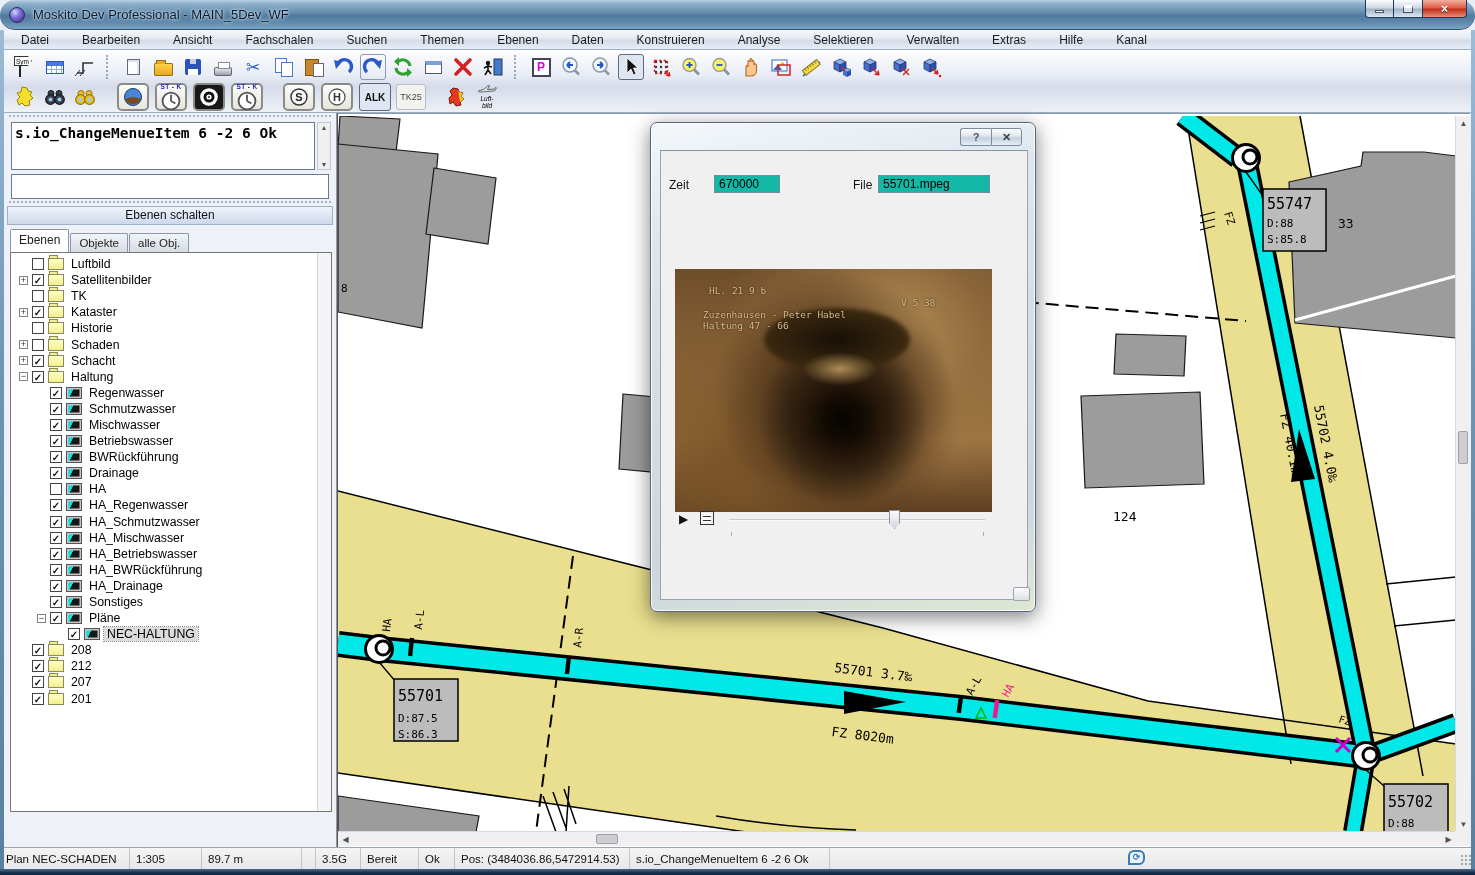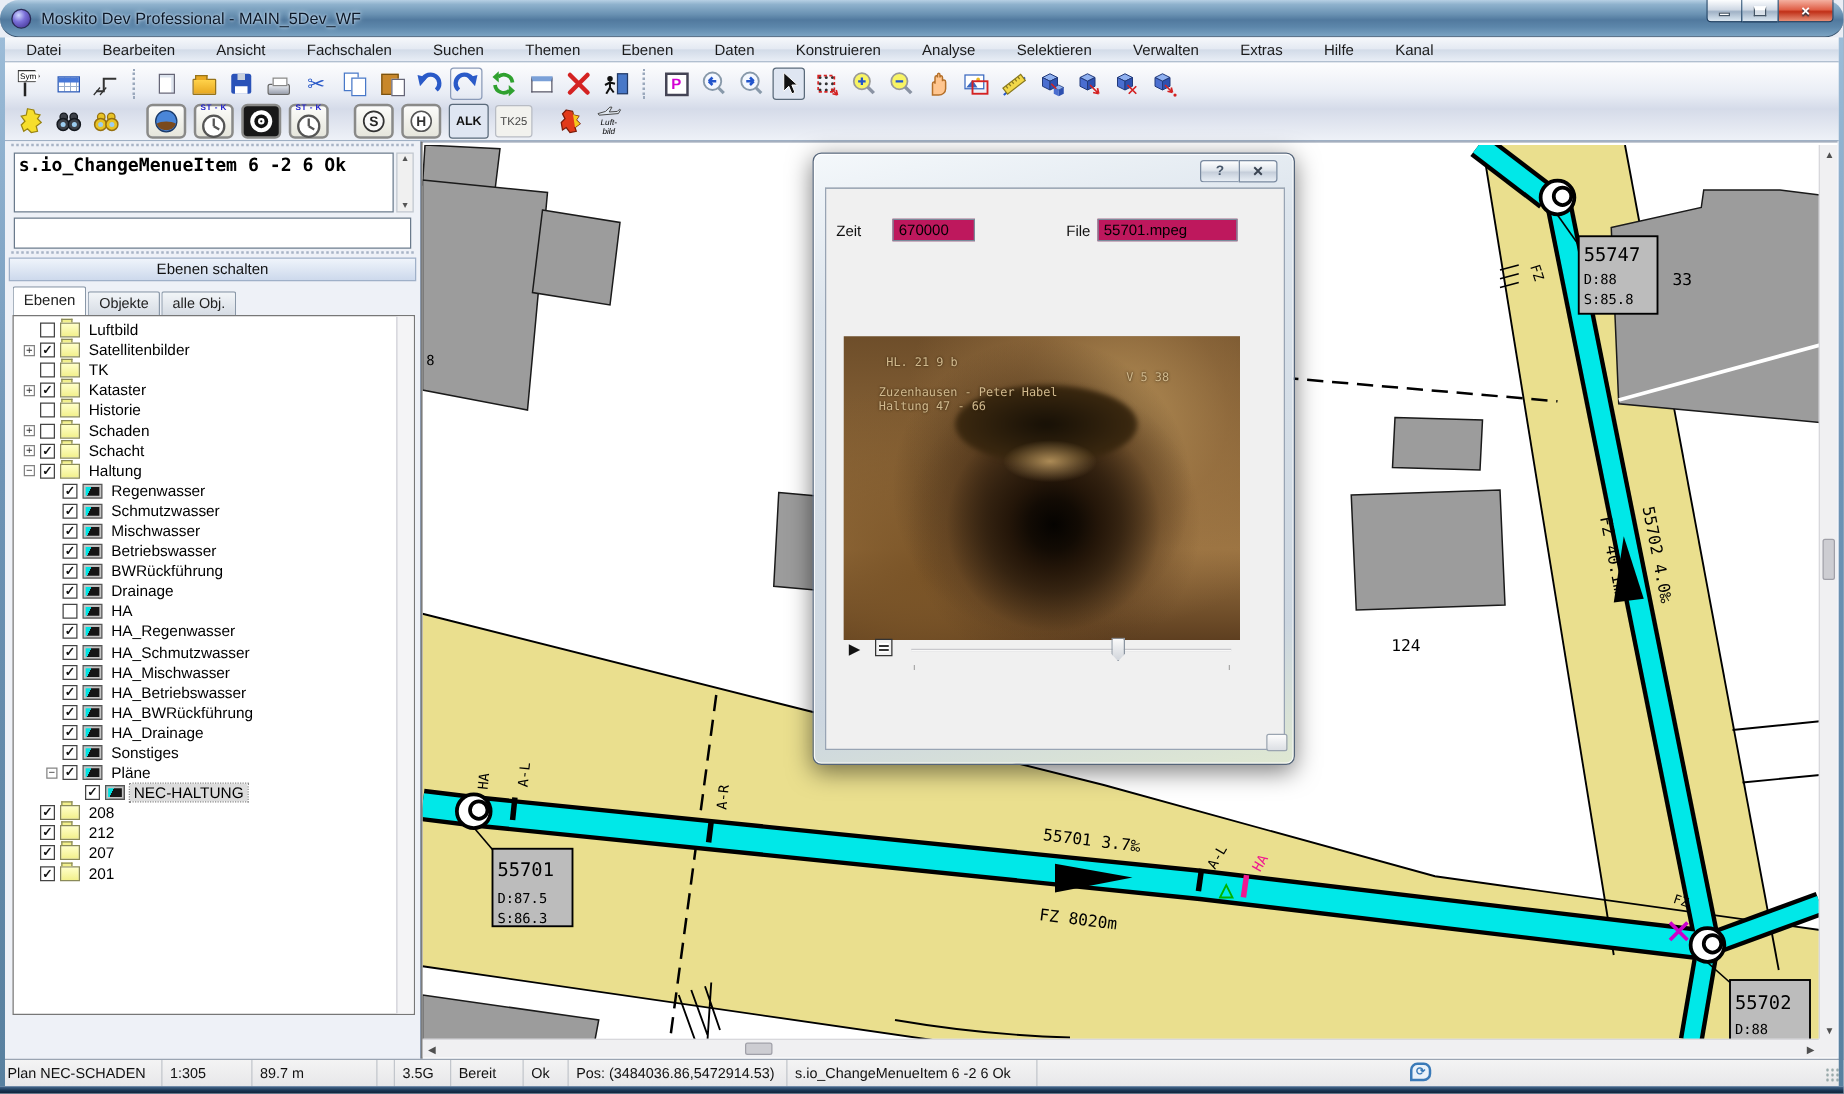--- a/index.html
+++ b/index.html
@@ -125,21 +125,21 @@
     border:1px solid #55657a;box-shadow:0 5px 20px rgba(0,0,0,.5),inset 0 0 0 1px rgba(255,255,255,.85);}
   .dlg-title{height:27px;display:flex;align-items:center;padding:0 11px;font-size:13px;color:#101010;}
   .dlg-btns{position:absolute;top:5px;right:13px;display:flex;}
   .dlg-btn{width:31px;height:18px;border:1px solid #7a8aa0;display:flex;align-items:center;justify-content:center;
     font-size:11px;color:#46566a;font-weight:bold;background:linear-gradient(#fefefe,#dfe5ec 45%,#c5ceda 55%,#e8eef5);}
   .dlg-btn.help{border-radius:3px 0 0 3px;border-right:none;}
   .dlg-btn.close{border-radius:0 3px 3px 0;color:#3a4452;}
   .dlg-body{position:absolute;left:9px;top:27px;width:368px;height:450px;background:#f0f0f0;
     border:1px solid #98a4b4;border-top-color:#8492a4;}
   .fldlabel{position:absolute;font-size:12px;color:#111;}
-  .fldinput{position:absolute;height:18px;background:#be185d;border:1px solid #7a8a9a;font-size:12px;padding:1px 4px;
+  .fldinput{position:absolute;height:18px;background:#14b8a6;border:1px solid #7a8a9a;font-size:12px;padding:1px 4px;
     font-family:"Liberation Sans",sans-serif;color:#000;}
   .video{position:absolute;left:14px;top:118px;width:317px;height:243px;overflow:hidden;
     background:
       radial-gradient(circle at 53% 62%, #050301 0%, #120b04 9%, #241609 16%, rgba(46,30,14,.85) 24%, rgba(90,60,30,.35) 38%, transparent 52%),
       radial-gradient(circle at 50% 50%, #4e351b 22%, transparent 60%),
       radial-gradient(circle at 70% 25%, #b08b54 0%, rgba(160,120,70,.5) 30%, transparent 60%),
       radial-gradient(circle at 20% 80%, #7a5427 0%, transparent 50%),
       linear-gradient(#6e4e2a,#8a6538 40%,#9c7442 70%,#5e3f20);}
   .video::before{content:"";position:absolute;left:28%;top:16%;width:46%;height:26%;border-radius:50%;
     background:radial-gradient(#171006,#39270f 65%,rgba(60,40,16,0));filter:blur(2px);}

